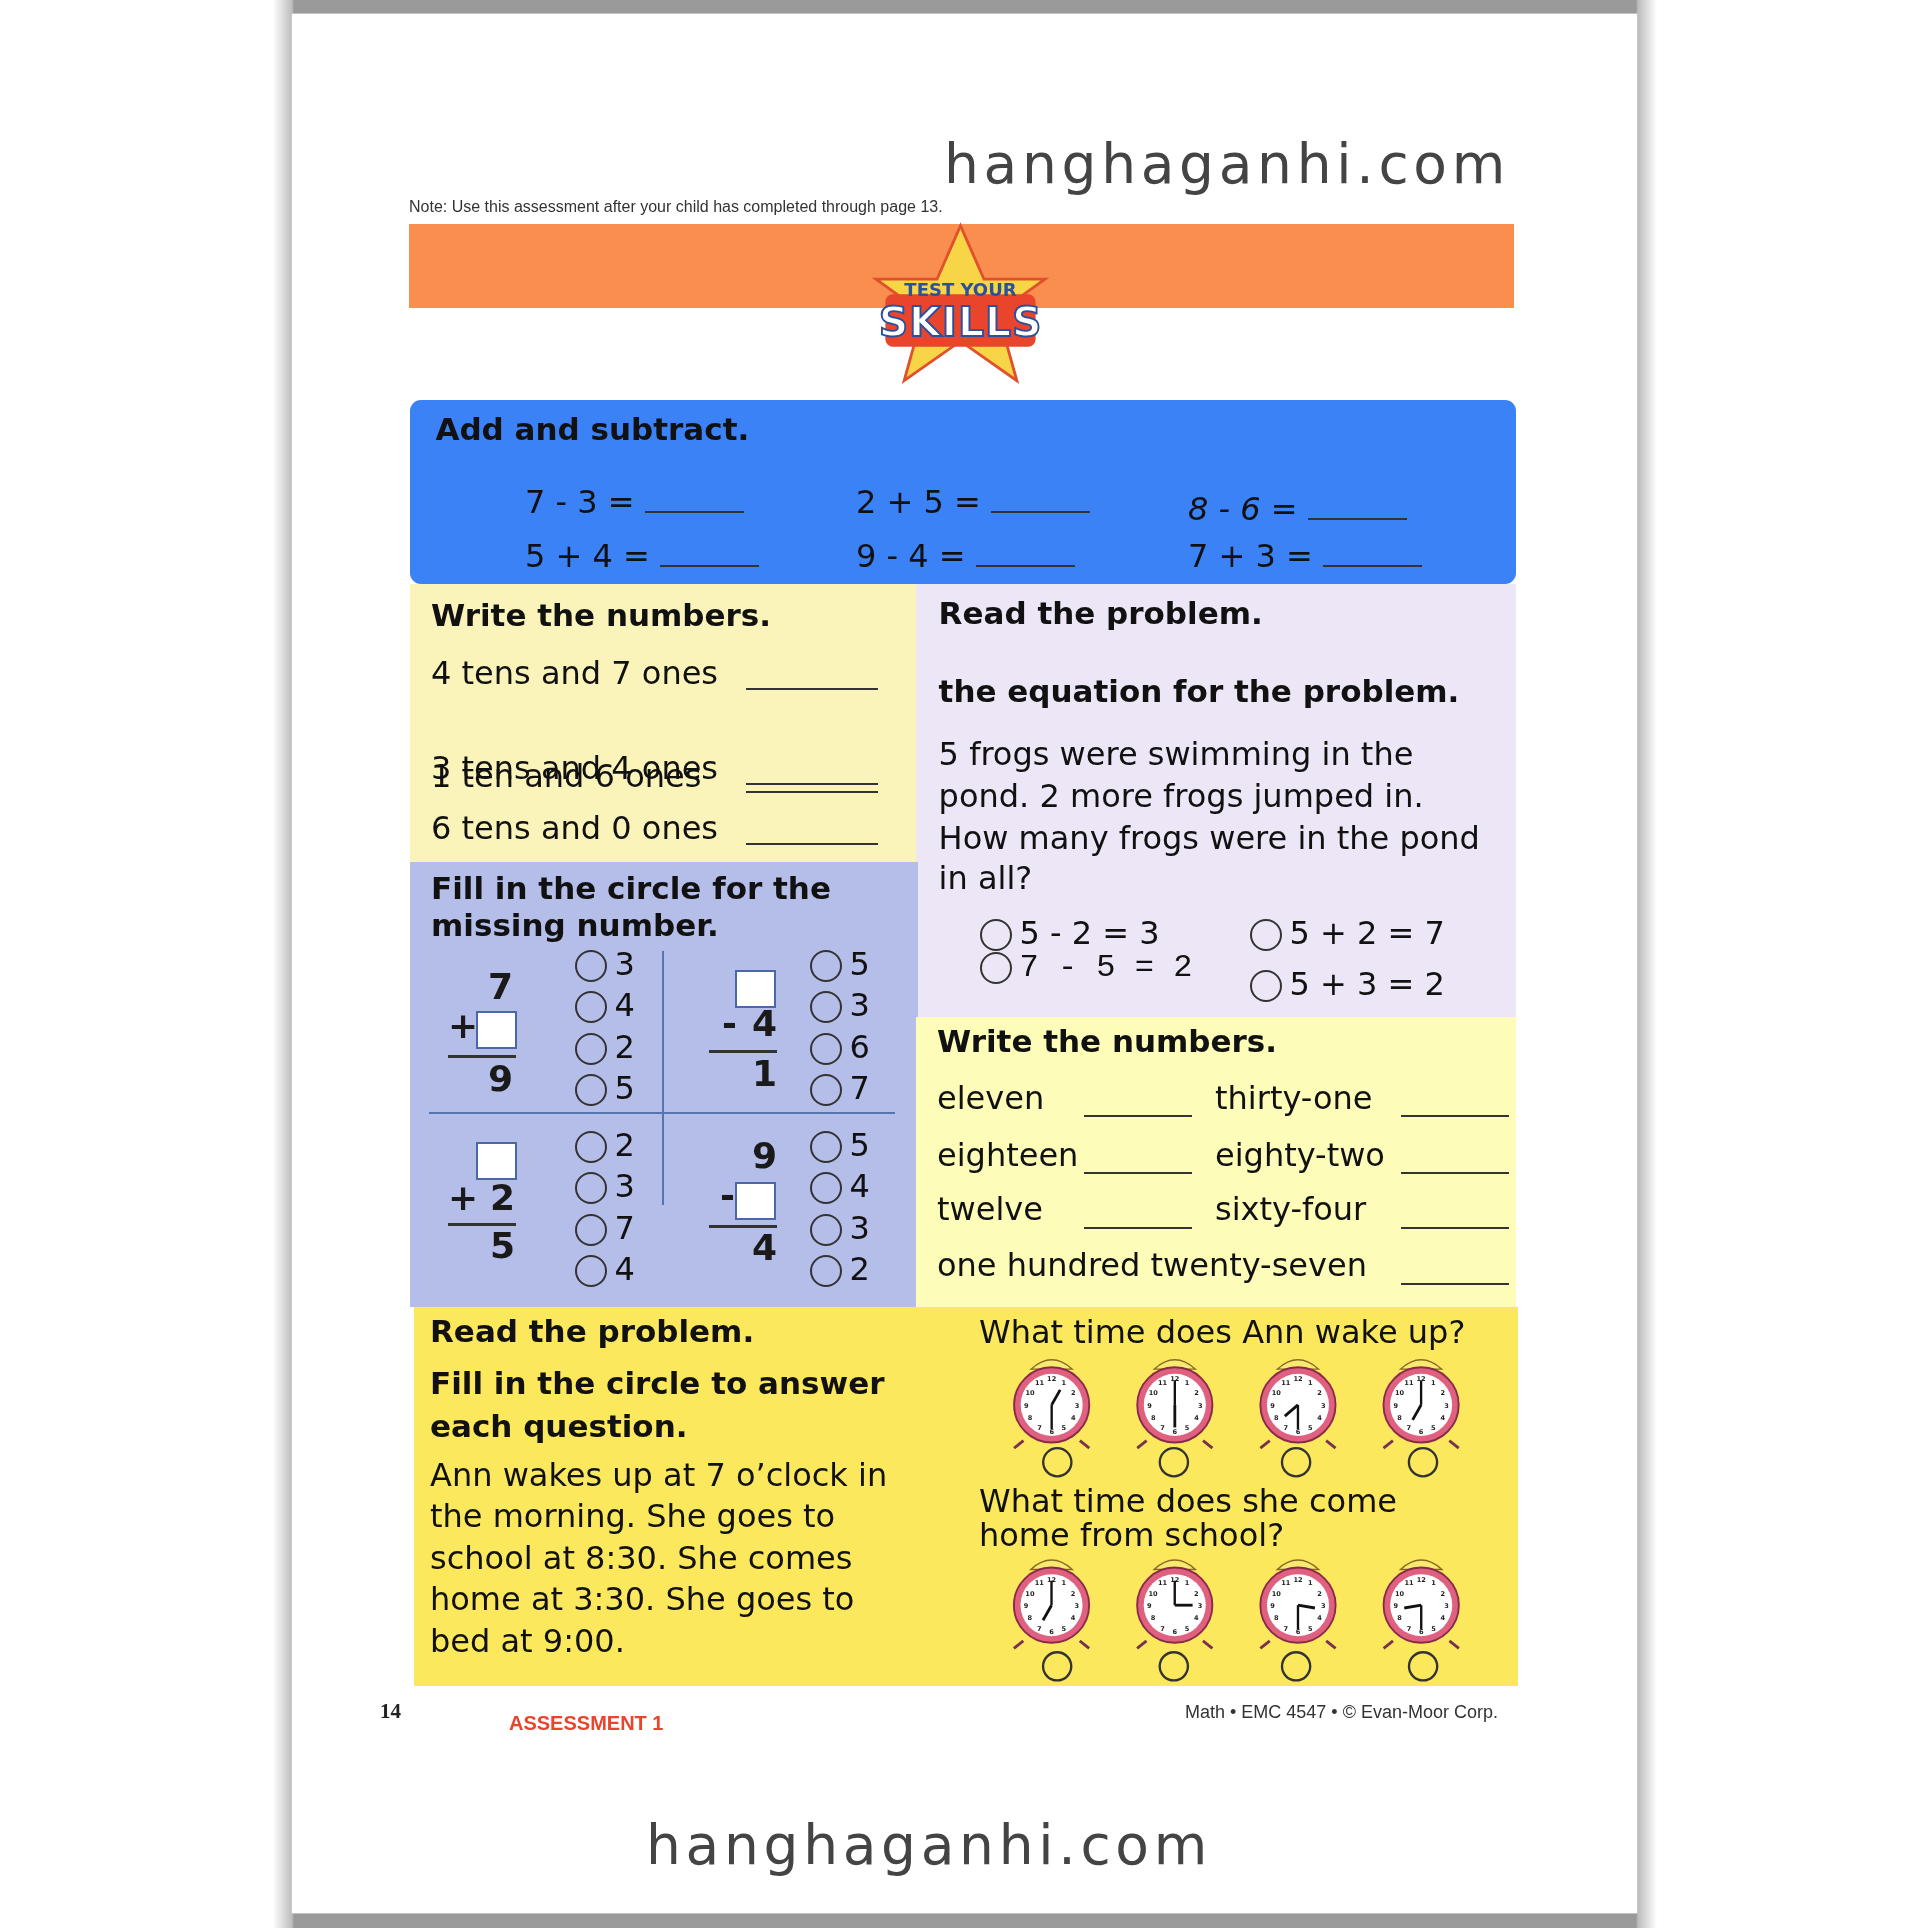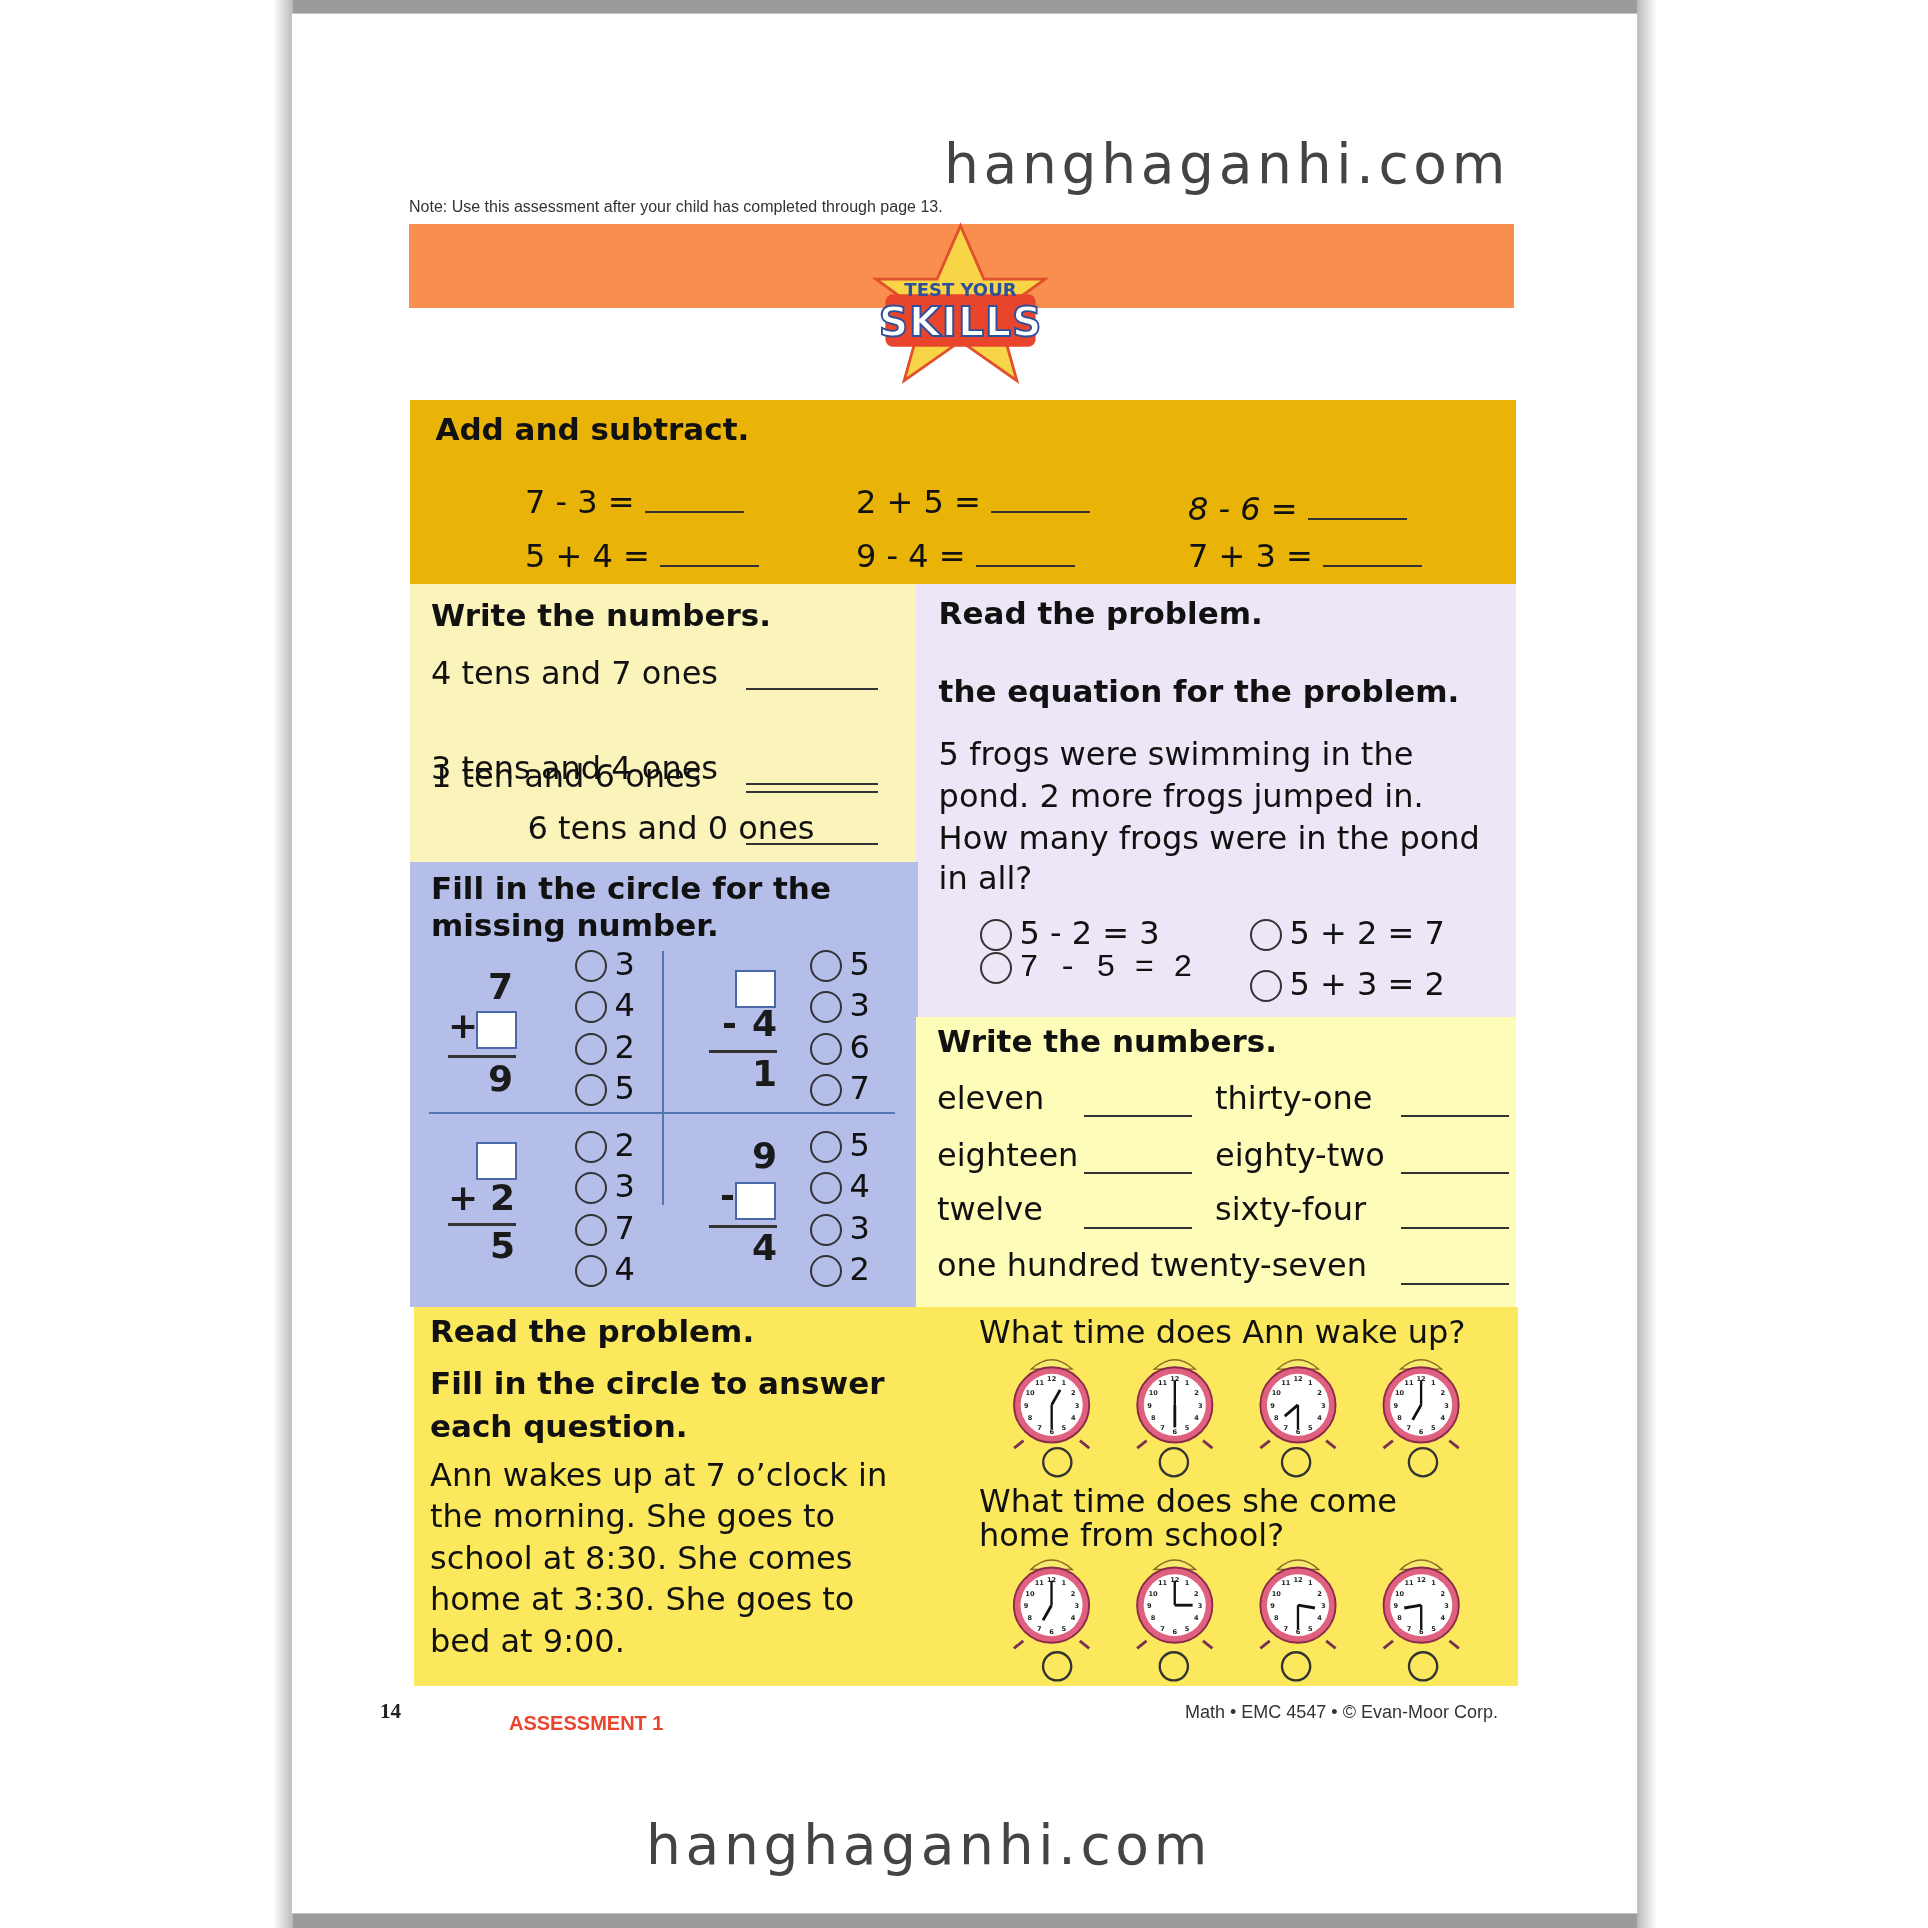--- a/index.html
+++ b/index.html
@@ -6,21 +6,21 @@
   body { width:1928px; height:1928px; background:#ffffff; position:relative; overflow:hidden; font-family:"DejaVu Sans", sans-serif; color:#1a1a1a; }
   .shadow { position:absolute; left:273px; top:0; width:1384px; height:1928px;
     background:linear-gradient(to right, #fff 0, #bdbdbd 19px, #9a9a9a 21px, #9a9a9a 1363px, #bdbdbd 1365px, #fff 1384px); }
   .shadow-top { position:absolute; left:273px; top:0; width:1384px; height:19px; background:linear-gradient(#cfcfcf,#a8a8a8); }
   .paper { position:absolute; left:292px; top:14px; width:1345px; height:1899px; background:#ffffff; box-shadow:0 0 0 0.9px #c8c8c8; }
   .abs { position:absolute; }
   .watermark { font-family:"DejaVu Sans", sans-serif; font-size:55px; color:#444; letter-spacing:4.7px; }
   .note { font-family:"Liberation Sans", sans-serif; font-size:16px; color:#333; }
   .banner { background:#f98e4f; }
   .sec { position:absolute; }
-  .green { background:#eab308; }
+  .green { background:#3b82f6;border-radius:11px; }
   .ltyellow { background:#fbf4ba; }
   .lavender { background:#ede6f6; }
   .blue { background:#b5bde9; }
   .paleyellow { background:#fdfcb8; }
   .bright { background:#fbe85c; }
   .kid { font-family:"DejaVu Sans", sans-serif; font-size:32px; color:#111; }
   .kidb { font-family:"DejaVu Sans", sans-serif; font-size:31px; font-weight:bold; color:#111; }
   .blank { display:inline-block; border-bottom:2.8px solid #333; height:0; vertical-align:baseline; }
   .circ { display:inline-block; width:24.5px; height:24.5px; border:2.4px solid #333; border-radius:50%; vertical-align:middle; box-sizing:border-box; }
   .box { display:inline-block; width:41px; height:38px; background:#fff; border:2.8px solid #4a67a8; box-sizing:border-box; vertical-align:middle; }
@@ -64,21 +64,21 @@
   <div class="abs kid" style="left:115px; top:137px;"><span>5 + 4 =</span> <span class="blank" style="width:99px;"></span></div>
   <div class="abs kid" style="left:446px; top:137px;"><span>9 - 4 =</span> <span class="blank" style="width:99px;"></span></div>
   <div class="abs kid" style="left:778px; top:137px;"><span>7 + 3 =</span> <span class="blank" style="width:99px;"></span></div>
 </div>
 
 <div class="sec ltyellow" style="left:410px; top:584px; width:507px; height:278px;">
   <div class="abs kidb" style="left:21px; top:13px;">Write the numbers.</div>
   <div class="abs kid" style="left:21px; top:70px; width:480px;"><span>4 tens and 7 ones</span><span class="blank abs" style="left:315px; top:34px; width:132px;"></span></div>
   <div class="abs kid" style="left:21px; top:121px; width:480px;margin-top:44px;"><span>3 tens and 4 ones</span><span class="blank abs" style="left:315px; top:34px; width:132px;"></span></div>
   <div class="abs kid" style="left:21px; top:173px; width:480px;"><span>1 ten and 6 ones</span><span class="blank abs" style="left:315px; top:34px; width:132px;"></span></div>
-  <div class="abs kid" style="left:21px; top:225px; width:480px;text-align:center;"><span>6 tens and 0 ones</span><span class="blank abs" style="left:315px; top:34px; width:132px;"></span></div>
+  <div class="abs kid" style="left:21px; top:225px; width:480px;"><span>6 tens and 0 ones</span><span class="blank abs" style="left:315px; top:34px; width:132px;"></span></div>
 </div>
 
 <div class="sec lavender" style="left:916px; top:584px; width:600px; height:433px;">
   <div class="abs kidb" style="left:22.6px; top:11.3px;">Read the problem.</div>
   <div class="abs kidb" style="left:22.6px; top:89px;">the equation for the problem.</div>
   <div class="abs kid" style="left:22.6px; top:151px;">5 frogs were swimming in the</div>
   <div class="abs kid" style="left:22.6px; top:193px;">pond. 2 more frogs jumped in.</div>
   <div class="abs kid" style="left:22.6px; top:235px;">How many frogs were in the pond</div>
   <div class="abs kid" style="left:22.6px; top:275px;">in all?</div>
   <div class="opt kid" style="left:64px; top:330px;"><span class="circ"></span><span>5 - 2 = 3</span></div>

